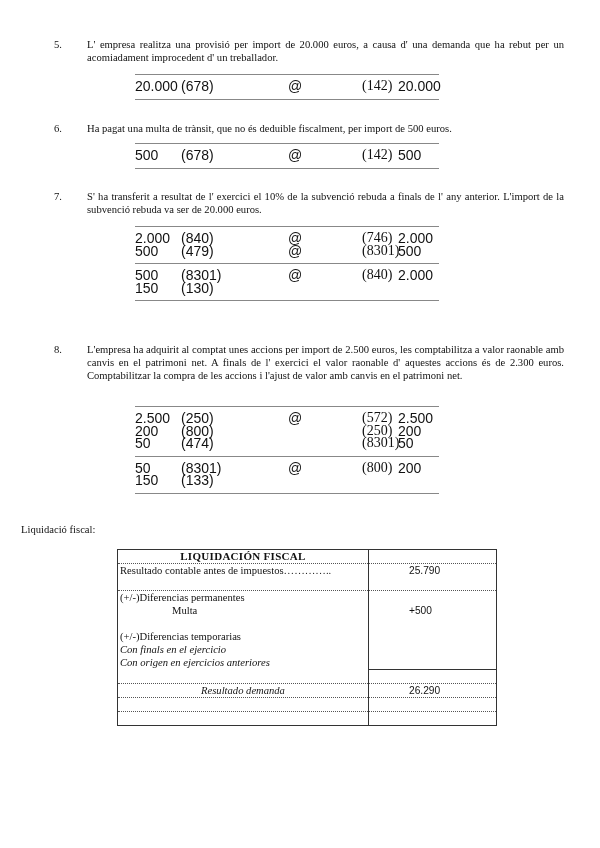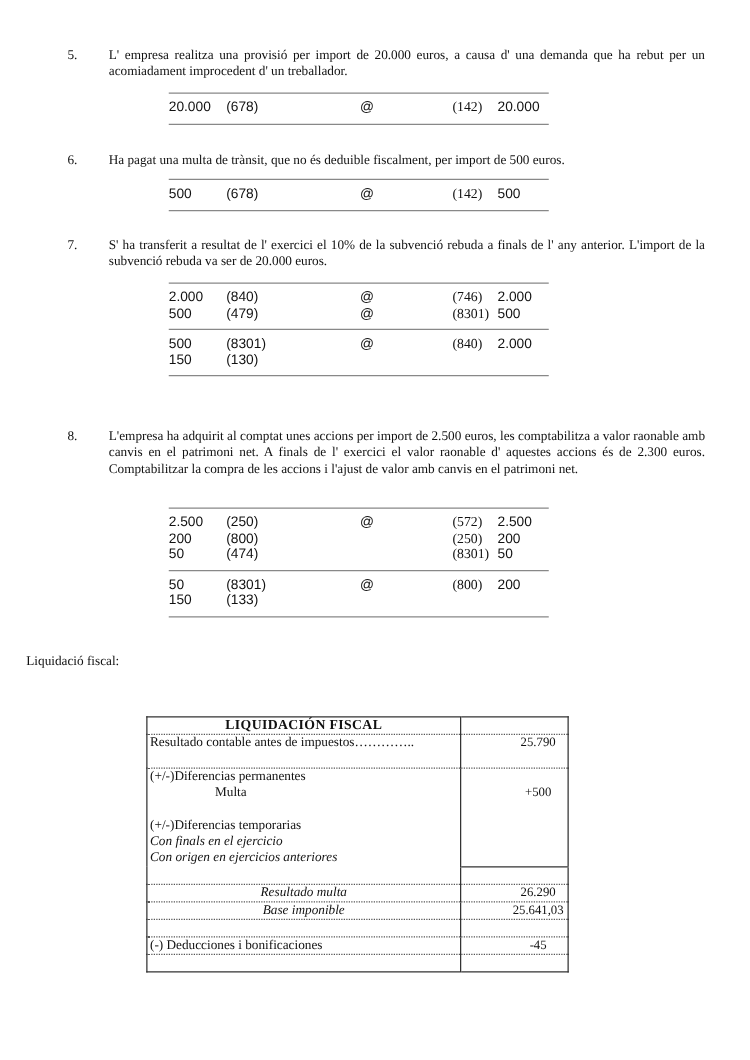--- a/index.html
+++ b/index.html
@@ -4,37 +4,37 @@
 <style>
   html, body { margin: 0; padding: 0; background: #ffffff; }
   body {
     width: 600px; height: 848px; position: relative; overflow: hidden;
     font-family: "Liberation Serif", "DejaVu Serif", serif;
     color: #111; font-size: 10.6px; line-height: 13px;
   }
   .item { position: absolute; left: 54px; width: 510px; }
   .item .num { position: absolute; left: 0; top: 0; }
   .item .txt { margin-left: 33px; text-align: justify; }
-  .entry { position: absolute; left: 135px; width: 304px; font-family: "Liberation Sans", "DejaVu Sans", sans-serif; font-size: 11px; line-height: 12.5px; }
+  .entry { position: absolute; left: 135px; width: 304px; font-family: "Liberation Sans", "DejaVu Sans", sans-serif; font-size: 14px; line-height: 12.5px; }
   .entry .rule { height: 0; border-top: 1px solid #888; }
   .entry .block { padding: 5px 0 6px 0; }
   .entry .row { position: relative; height: 12.5px; }
   .entry .c1 { position: absolute; left: 0; }
   .entry .c2 { position: absolute; left: 46px; }
   .entry .c3 { position: absolute; left: 153px; }
   .entry .c4 { position: absolute; left: 227px; font-family: Liberation Serif, serif; }
   .entry .c5 { position: absolute; left: 263px; }
   .label { position: absolute; left: 21px; top: 523px; }
   table.liq {
-    position: absolute; left: 117px; top: 549px; width: 338px;
-    border-collapse: collapse; border: 1.5px solid #333; font-size: 10.6px; margin-top: 24px;
+    position: absolute; left: 117px; top: 549px; width: 380px;
+    border-collapse: collapse; border: 1.5px solid #333; font-size: 10.6px;
   }
   table.liq td { padding: 0 2px; height: 13px; vertical-align: top; border-bottom: 1px dotted #555; }
   table.liq td.l { width: 246px; border-right: 1.5px solid #333; }
-  table.liq td.r { text-align: center; font-family: Liberation Serif, serif; font-size: 10.2px; padding-left: 40px; }
+  table.liq td.r { text-align: left; font-family: Liberation Sans, sans-serif; font-size: 10.2px; padding-left: 40px; }
   .title { text-align: center; font-weight: bold; font-size: 11px; letter-spacing: 0.3px; }
   .bold { font-weight: normal; }
   .ital { font-style: italic; }
   .ctr { text-align: center; }
   .nob { border-bottom: none !important; }
   .solidb { border-bottom: 1px solid #333 !important; }
 </style>
 </head>
 <body>
 
@@ -178,33 +178,25 @@
       <div class="ital">Con finals en el ejercicio</div>
       <div class="ital">Con origen en ejercicios anteriores</div>
     </td>
     <td class="r solidb" style="padding-top:13px;">+500</td>
   </tr>
   <tr>
     <td class="l"></td>
     <td class="r"></td>
   </tr>
   <tr>
-    <td class="l ital ctr">Resultado multa</td>
+    <td class="l ital ctr">Resultado demanda</td>
     <td class="r">26.290</td>
   </tr>
   <tr>
-    <td class="l ital ctr">Base imponible</td>
-    <td class="r">25.641,03</td>
-  </tr>
-  <tr>
     <td class="l"></td>
     <td class="r"></td>
-  </tr>
-  <tr>
-    <td class="l">(-) Deducciones i bonificaciones</td>
-    <td class="r">-45</td>
   </tr>
   <tr>
     <td class="l"></td>
     <td class="r"></td>
   </tr>
 </tbody>
   </table>
 
 </body></html>

